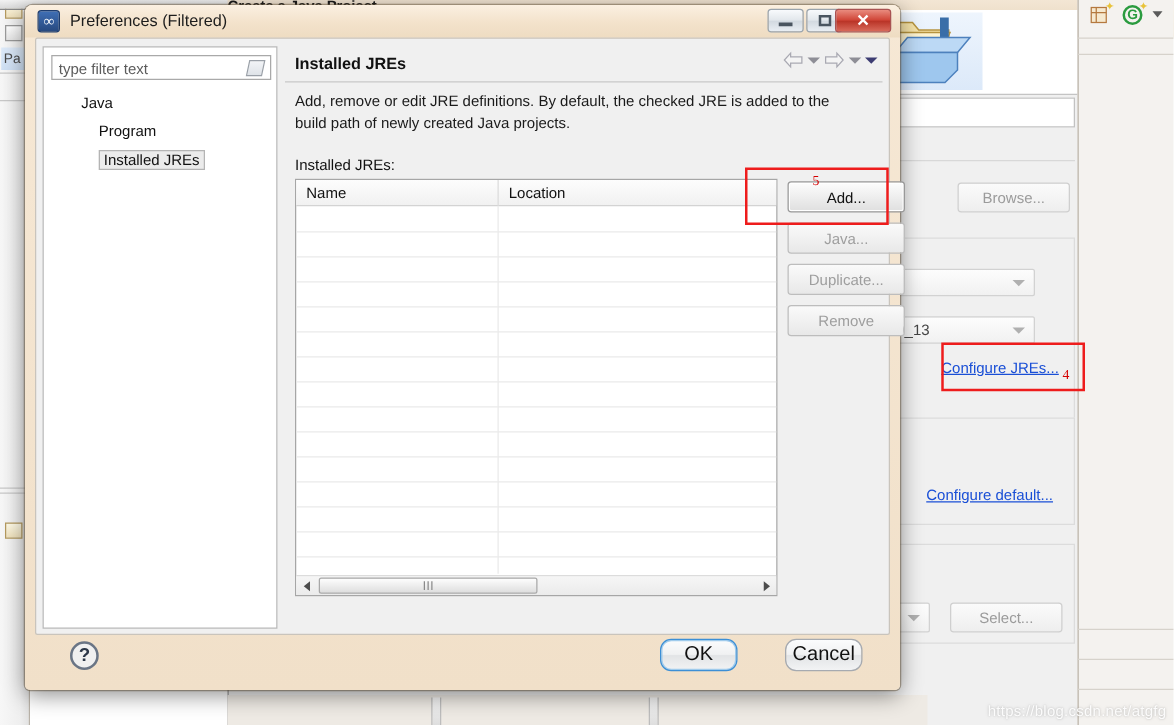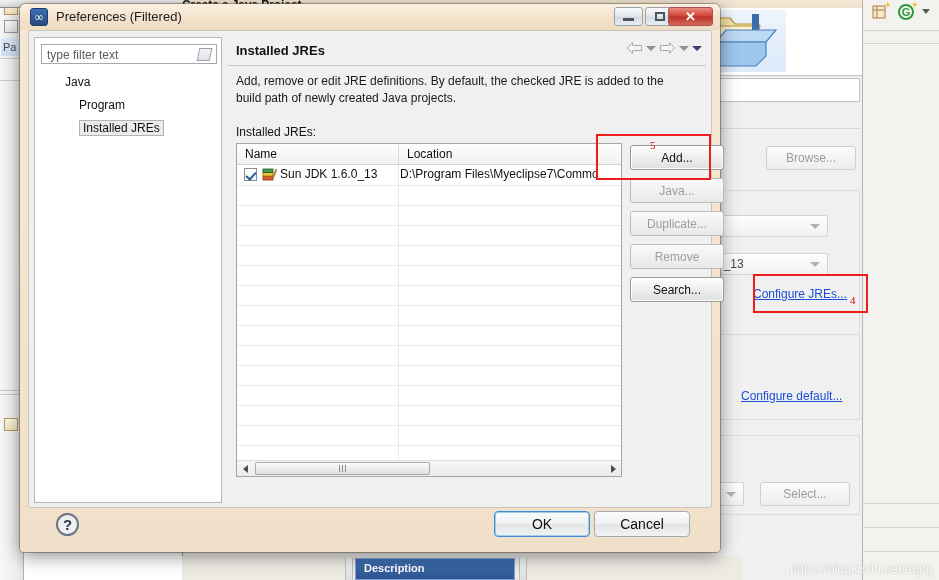--- a/index.html
+++ b/index.html
@@ -337,22 +337,22 @@
     position: absolute; left: 8px; bottom: 8px; width: 684px; height: 36px;
   }
   #help-btn {
     position: absolute; left: 28px; top: 5px; width: 23px; height: 23px;
     border-radius: 50%; border: 2px solid #6a7585;
     color: #2b3647; font-size: 15px; font-weight: bold;
     text-align: center; line-height: 20px;
     background: #f0f0f0;
   }
   .dlg-btn {
-    position: absolute; top: 3px; width: 96px; height: 26px;
-    border-radius: 4px; font-size: 14px; color: #111;
+    position: absolute; top: 3px; width: 62px; height: 26px;
+    border-radius: 9px; font-size: 16px; color: #111;
     display: flex; align-items: center; justify-content: center;
     background: linear-gradient(180deg,#fbfcfd 0%,#f0f1f2 48%,#e2e4e6 52%,#f2f3f4 100%);
     border: 1px solid #a6aab0;
   }
   #ok-btn { right: 122px; border-color: #3c8fd6; box-shadow: 0 0 0 1px #9fcbec inset; }
   #cancel-btn { right: 22px; margin-left: 28px; }
 
   
   .anno-box {
     position: absolute; border: 2px solid #ee1c1c; pointer-events: none;
@@ -436,21 +436,20 @@
       <line x1="5" y1="2" x2="5" y2="14" stroke="#b5793f" stroke-width="1"></line>
       <line x1="1" y1="6" x2="13" y2="6" stroke="#b5793f" stroke-width="1"></line>
     </svg>
     <span class="spark" style="left:884px;top:0px;">✦</span>
     <div class="mini-icon-g">G</div>
     <span class="spark" style="left:911px;top:0px;">✦</span>
     <div class="mini-caret"></div>
 
     <div class="bg-bottom-strip"></div>
     <div class="bg-desc-side" style="left:345px;"></div>
-    <div class="bg-desc-tab">Description</div>
     <div class="bg-desc-side" style="left:519px;"></div>
 
     <div class="watermark">https://blog.csdn.net/atgfg</div>
   </div>
 
   <div id="prefs">
 
     <div id="prefs-titlebar">
       <div class="title-ico">∞</div>
       <div id="prefs-title">Preferences (Filtered)</div>
@@ -496,31 +495,20 @@
 
         <div id="jre-table">
           <div id="tbl-head">
             <div class="th" style="left:8px;">Name</div>
             <div class="th-divider" style="left:161px;"></div>
             <div class="th" style="left:170px;">Location</div>
           </div>
 
           <div class="col-line" style="left:161px;"></div>
 
-          <div id="row0">
-            <div class="row-chk"></div>
-            <svg class="jre-icon" viewBox="0 0 15 13">
-              <rect x="1" y="8" width="10" height="4" fill="#e05a28" stroke="#8a3312" stroke-width="0.8"></rect>
-              <rect x="1" y="4.5" width="10" height="3.5" fill="#f2c33c" stroke="#9a7611" stroke-width="0.8"></rect>
-              <rect x="1" y="1" width="10" height="3.5" fill="#3f9f4d" stroke="#1d5c26" stroke-width="0.8"></rect>
-              <path d="M10 10 L14 1 L15 2 L11 11 Z" fill="#d9a13a" stroke="#8a5d10" stroke-width="0.6"></path>
-            </svg>
-            <div class="row-name">Sun JDK 1.6.0_13</div>
-            <div class="row-loc">D:\Program Files\Myeclipse7\Commo</div>
-          </div>
 
           <div class="grid-line" style="top:41px;"></div>
           <div class="grid-line" style="top:61px;"></div>
           <div class="grid-line" style="top:81px;"></div>
           <div class="grid-line" style="top:101px;"></div>
           <div class="grid-line" style="top:121px;"></div>
           <div class="grid-line" style="top:141px;"></div>
           <div class="grid-line" style="top:161px;"></div>
           <div class="grid-line" style="top:181px;"></div>
           <div class="grid-line" style="top:201px;"></div>
@@ -542,21 +530,20 @@
             <div class="hs-arrow" style="right:0;">
               <div class="tri-r"></div>
             </div>
           </div>
         </div>
 
         <div class="side-btn enabled" style="top:108px;">Add...</div>
         <div class="side-btn" style="top:141px;">Java...</div>
         <div class="side-btn" style="top:207px;">Remove</div>
         <div class="side-btn" style="top:174px;">Duplicate...</div>
-        <div class="side-btn enabled" style="top:240px;">Search...</div>
       </div>
     </div>
 
     <div id="prefs-footer">
       <div id="help-btn">?</div>
       <div class="dlg-btn" id="ok-btn">OK</div>
       <div class="dlg-btn" id="cancel-btn">Cancel</div>
     </div>
   </div>
 

